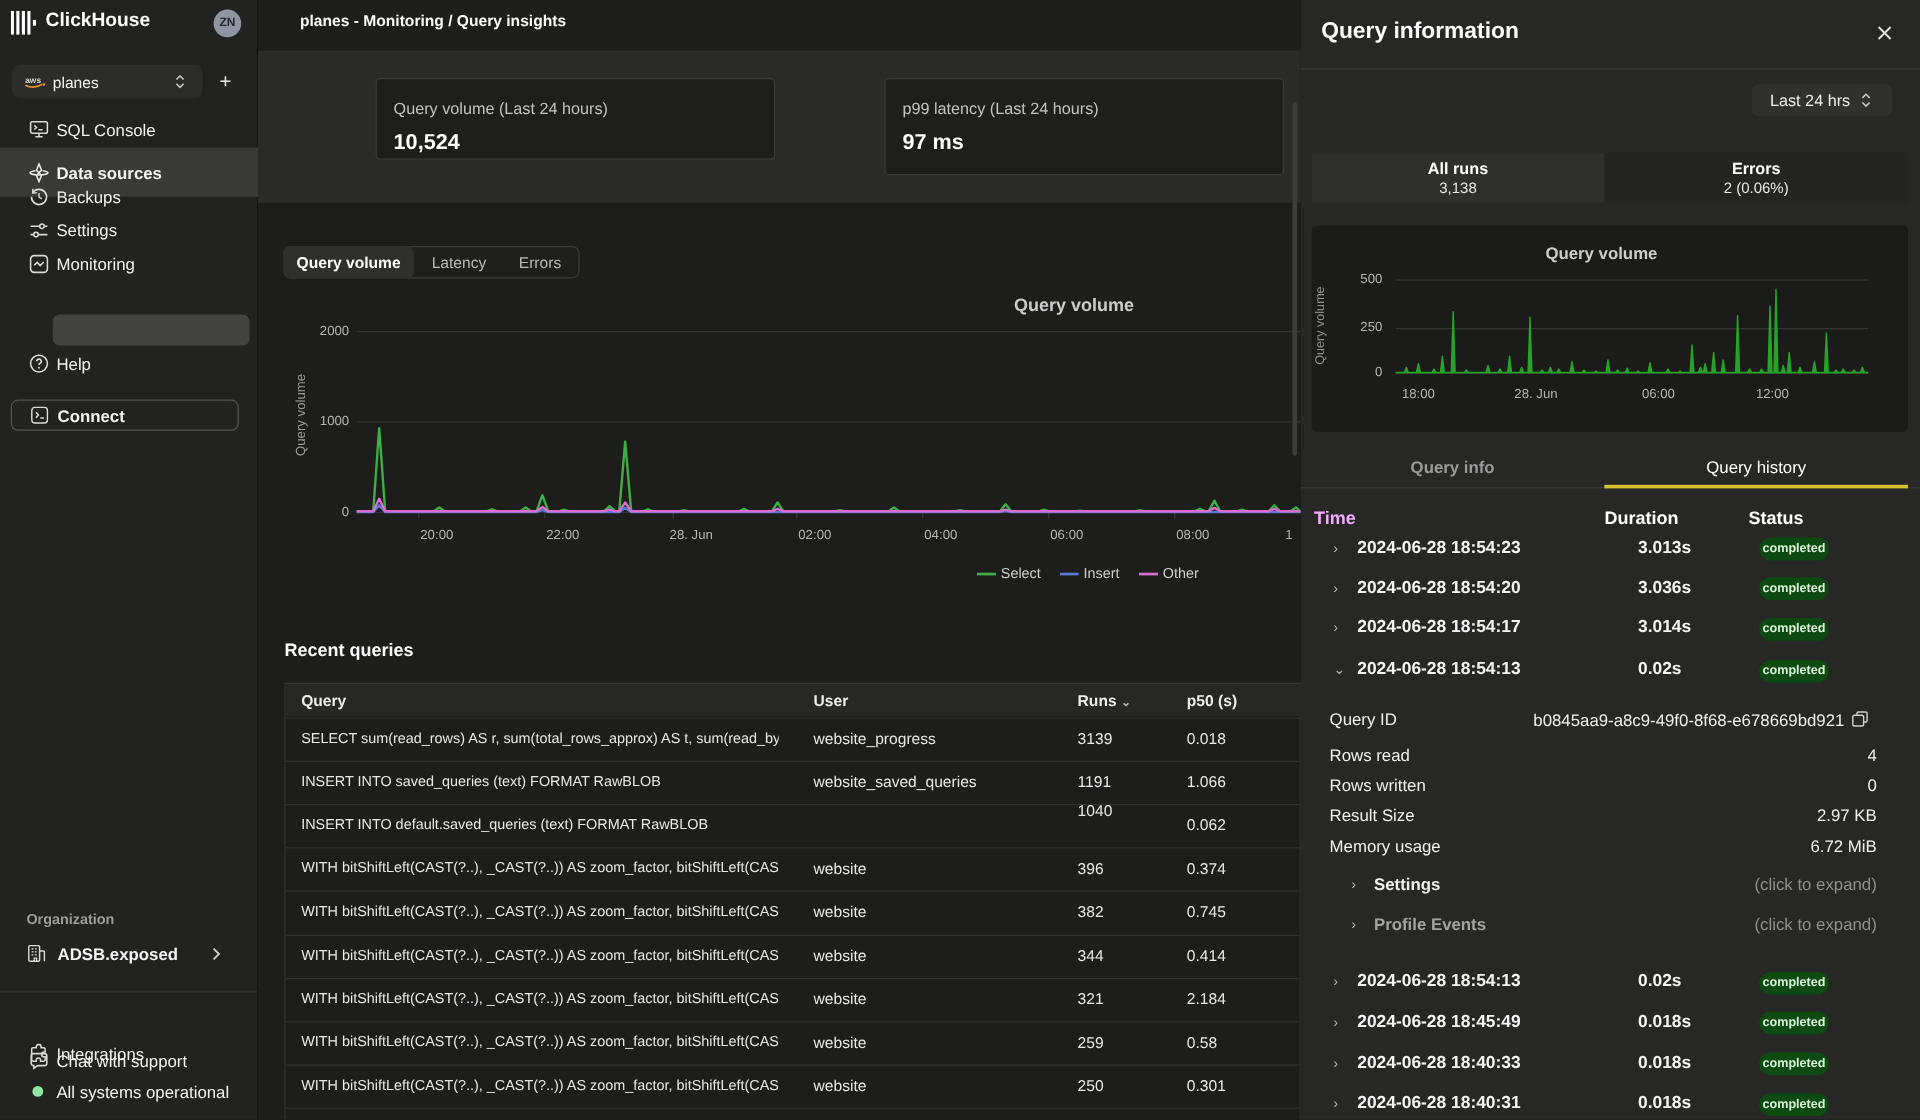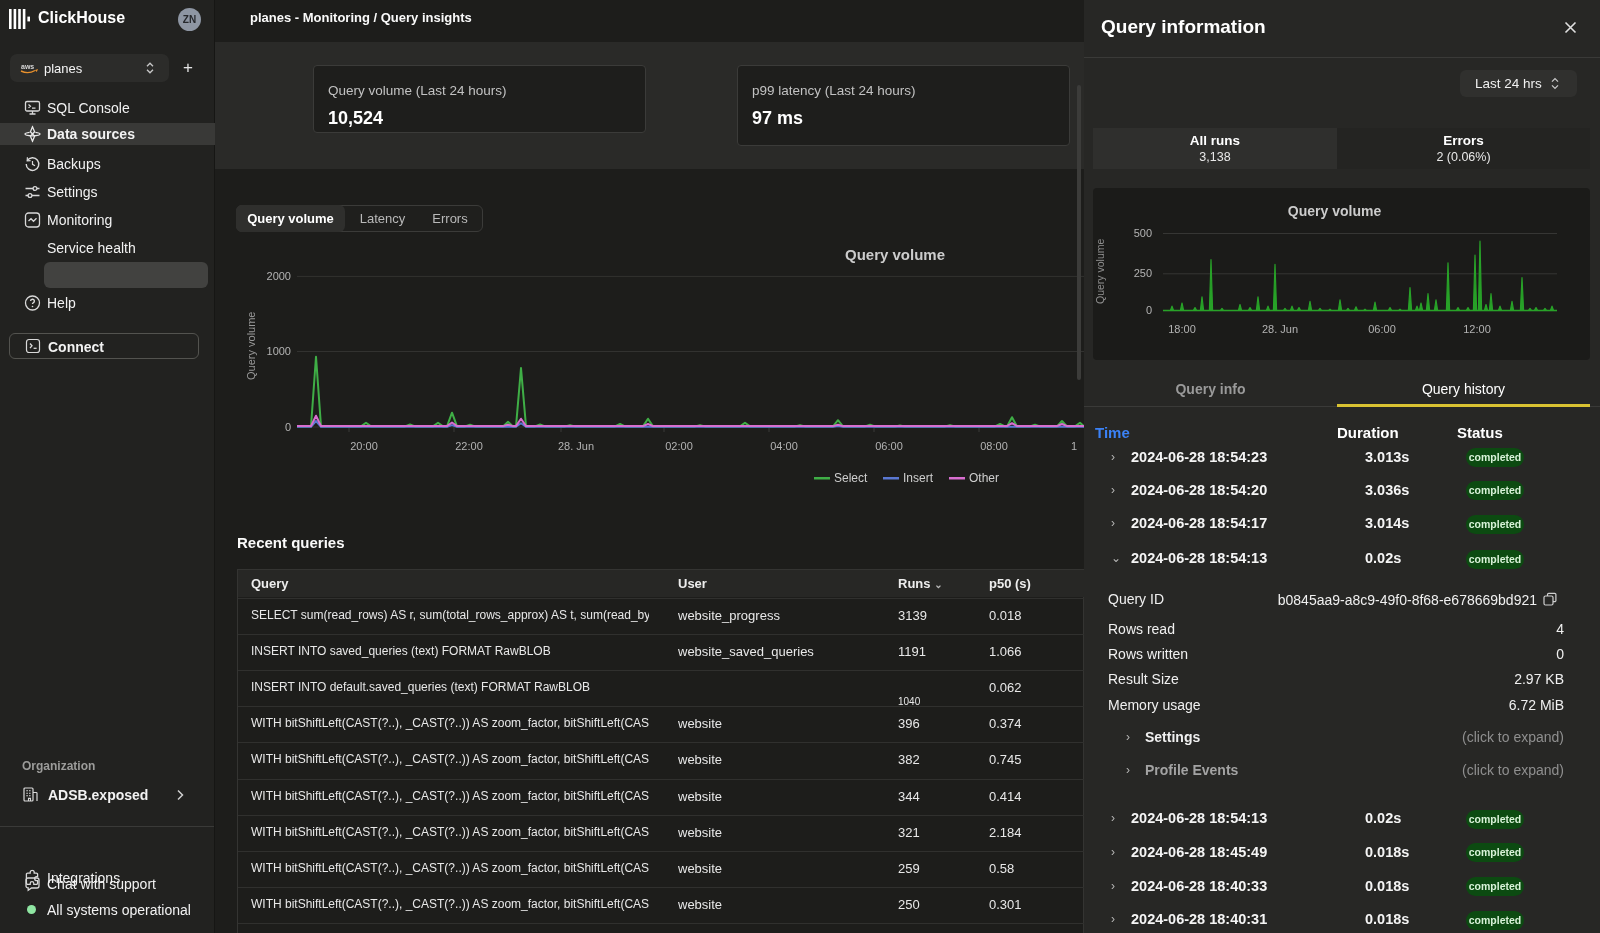--- a/index.html
+++ b/index.html
@@ -42,21 +42,21 @@
   <div class="abs" style="left:183px;top:58px;font-size:17px;color:#e5e5e5;font-weight:300;">+</div>
 
   <div class="navitem" style="top:94px;">
     <svg width="17" height="17" viewBox="0 0 17 17" fill="none" stroke="#d9d9d9" stroke-width="1.3">
       <rect x="1.5" y="2" width="14" height="9.5" rx="1.5"></rect>
       <path d="M4.5 5 l2 1.7 l-2 1.7 M8 8.6 h3.5" stroke-width="1.2"></path>
       <path d="M8.5 11.5 v2.5 M5.5 14.5 h6"></path>
     </svg>
     <span class="txt">SQL Console</span>
   </div>
-  <div class="navitem" style="top:123px;height:22px;background:#393937;">
+  <div class="navitem" style="top:123px;height:41px;background:#393937;">
     <svg width="17" height="17" viewBox="0 0 17 17" fill="none" stroke="#e8e8e8" stroke-width="1.3">
       <path d="M8.5 1.2 L10.6 6.3 L8.5 8.5 L6.4 6.3 Z"></path>
       <path d="M8.5 15.8 L10.6 10.7 L8.5 8.5 L6.4 10.7 Z"></path>
       <path d="M5.6 6.8 C 2.8 7.2 1 7.8 1 8.5 C 1 9.5 4.4 10.3 8.5 10.3 C 12.6 10.3 16 9.5 16 8.5 C 16 7.8 14.2 7.2 11.4 6.8"></path>
     </svg>
     <span class="txt" style="font-weight:600;">Data sources</span>
   </div>
   <div class="navitem" style="top:150px;">
     <svg width="17" height="17" viewBox="0 0 17 17" fill="none" stroke="#d9d9d9" stroke-width="1.4">
       <path d="M3.2 5.2 A6.3 6.3 0 1 1 2.2 8.5"></path>
@@ -72,23 +72,20 @@
       <circle cx="6" cy="12" r="1.9" fill="#222220"></circle>
     </svg>
     <span class="txt">Settings</span>
   </div>
   <div class="navitem" style="top:206px;">
     <svg width="17" height="17" viewBox="0 0 17 17" fill="none" stroke="#d9d9d9" stroke-width="1.3">
       <rect x="1.5" y="1.5" width="14" height="14" rx="3"></rect>
       <path d="M4.5 9.5 L7 7.2 L9.5 9.8 L12.5 6.8"></path>
     </svg>
     <span class="txt">Monitoring</span>
-  </div>
-  <div class="navitem" style="top:234px;">
-    <span class="txt" style="font-weight:400;">Service health</span>
   </div>
   <div class="abs" style="left:44px;top:262px;width:164px;height:26px;background:#424240;border-radius:6px;"></div>
   <div class="navitem" style="top:289px;">
     <svg width="17" height="17" viewBox="0 0 17 17" fill="none" stroke="#d9d9d9" stroke-width="1.3">
       <circle cx="8.5" cy="8.5" r="7"></circle>
       <path d="M6.6 6.6 a1.9 1.9 0 1 1 2.6 1.8 c-0.6 0.25 -0.7 0.7 -0.7 1.2" stroke-width="1.4"></path>
       <circle cx="8.5" cy="12" r="0.8" fill="#d9d9d9" stroke="none"></circle>
     </svg>
     <span class="txt">Help</span>
   </div>
@@ -213,21 +210,21 @@
       <span class="abs" style="left:440px;top:37.6px;font-size:13px;color:#e8e8e8;">website_progress</span>
       <span class="abs" style="left:660px;top:37.6px;font-size:13px;color:#e8e8e8;">3139</span>
       <span class="abs" style="left:751px;top:37.6px;font-size:13px;color:#e8e8e8;">0.018</span>
       <div class="abs" style="left:0;top:63.7px;width:847px;height:1px;background:#30302e;"></div>
       <span class="abs" style="left:13px;top:73.8px;font-size:12px;color:#e8e8e8;white-space:nowrap;width:398px;overflow:hidden;">INSERT INTO saved_queries (text) FORMAT RawBLOB</span>
       <span class="abs" style="left:440px;top:73.8px;font-size:13px;color:#e8e8e8;">website_saved_queries</span>
       <span class="abs" style="left:660px;top:73.8px;font-size:13px;color:#e8e8e8;">1191</span>
       <span class="abs" style="left:751px;top:73.8px;font-size:13px;color:#e8e8e8;">1.066</span>
       <div class="abs" style="left:0;top:99.9px;width:847px;height:1px;background:#30302e;"></div>
       <span class="abs" style="left:13px;top:110.0px;font-size:12px;color:#e8e8e8;white-space:nowrap;width:398px;overflow:hidden;">INSERT INTO default.saved_queries (text) FORMAT RawBLOB</span>
-      <span class="abs" style="left:660px;top:126px;font-size:10px;color:#e8e8e8;">1040</span>
+      <span class="abs" style="left:660px;top:98px;font-size:13px;color:#e8e8e8;">1040</span>
       <span class="abs" style="left:751px;top:110.0px;font-size:13px;color:#e8e8e8;">0.062</span>
       <div class="abs" style="left:0;top:136.1px;width:847px;height:1px;background:#30302e;"></div>
       <span class="abs" style="left:13px;top:146.2px;font-size:12px;color:#e8e8e8;white-space:nowrap;width:398px;overflow:hidden;">WITH bitShiftLeft(CAST(?..), _CAST(?..)) AS zoom_factor, bitShiftLeft(CAST(?.....</span>
       <span class="abs" style="left:440px;top:146.2px;font-size:13px;color:#e8e8e8;">website</span>
       <span class="abs" style="left:660px;top:146.2px;font-size:13px;color:#e8e8e8;">396</span>
       <span class="abs" style="left:751px;top:146.2px;font-size:13px;color:#e8e8e8;">0.374</span>
       <div class="abs" style="left:0;top:172.3px;width:847px;height:1px;background:#30302e;"></div>
       <span class="abs" style="left:13px;top:182.4px;font-size:12px;color:#e8e8e8;white-space:nowrap;width:398px;overflow:hidden;">WITH bitShiftLeft(CAST(?..), _CAST(?..)) AS zoom_factor, bitShiftLeft(CAST(?.....</span>
       <span class="abs" style="left:440px;top:182.4px;font-size:13px;color:#e8e8e8;">website</span>
       <span class="abs" style="left:660px;top:182.4px;font-size:13px;color:#e8e8e8;">382</span>
@@ -300,21 +297,21 @@
   <div class="abs" style="left:63px;top:323px;width:70px;text-align:center;font-size:11px;color:#b3b3b3;">18:00</div>
   <div class="abs" style="left:161px;top:323px;width:70px;text-align:center;font-size:11px;color:#b3b3b3;">28. Jun</div>
   <div class="abs" style="left:263px;top:323px;width:70px;text-align:center;font-size:11px;color:#b3b3b3;">06:00</div>
   <div class="abs" style="left:358px;top:323px;width:70px;text-align:center;font-size:11px;color:#b3b3b3;">12:00</div>
 
   <div class="abs" style="left:0px;top:381px;width:253px;text-align:center;font-size:14px;font-weight:600;color:#9a9a9a;">Query info</div>
   <div class="abs" style="left:253px;top:381px;width:253px;text-align:center;font-size:14px;font-weight:400;color:#fff;">Query history</div>
   <div class="abs" style="left:0;top:406px;width:516px;height:1px;background:#3a3a38;"></div>
   <div class="abs" style="left:253px;top:404px;width:253px;height:3px;background:#d9c232;"></div>
 
-  <div class="abs" style="left:11px;top:424px;font-size:15px;font-weight:700;color:#3b82f6;">Time</div>
+  <div class="abs" style="left:11px;top:424px;font-size:15px;font-weight:700;color:#f0abfc;">Time</div>
   <div class="abs" style="left:253px;top:424px;font-size:15px;font-weight:700;color:#fff;">Duration</div>
   <div class="abs" style="left:373px;top:424px;font-size:15px;font-weight:700;color:#fff;">Status</div>
   <div>
       <div class="abs" style="left:27px;top:449.6px;font-size:12px;color:#b5b5b5;">›</div>
   <div class="abs" style="left:47px;top:448.6px;font-size:14.5px;font-weight:600;color:#f5f5f5;">2024-06-28 18:54:23</div>
   <div class="abs" style="left:281px;top:448.6px;font-size:14.5px;font-weight:600;color:#f5f5f5;">3.013s</div>
   <div class="abs" style="left:382px;top:448.1px;width:58px;height:19px;background:#0c4a11;border-radius:9.5px;text-align:center;line-height:19px;font-size:10.5px;font-weight:700;color:#d8f2d8;">completed</div>
   <div class="abs" style="left:27px;top:482.8px;font-size:12px;color:#b5b5b5;">›</div>
   <div class="abs" style="left:47px;top:481.8px;font-size:14.5px;font-weight:600;color:#f5f5f5;">2024-06-28 18:54:20</div>
   <div class="abs" style="left:281px;top:481.8px;font-size:14.5px;font-weight:600;color:#f5f5f5;">3.036s</div>

